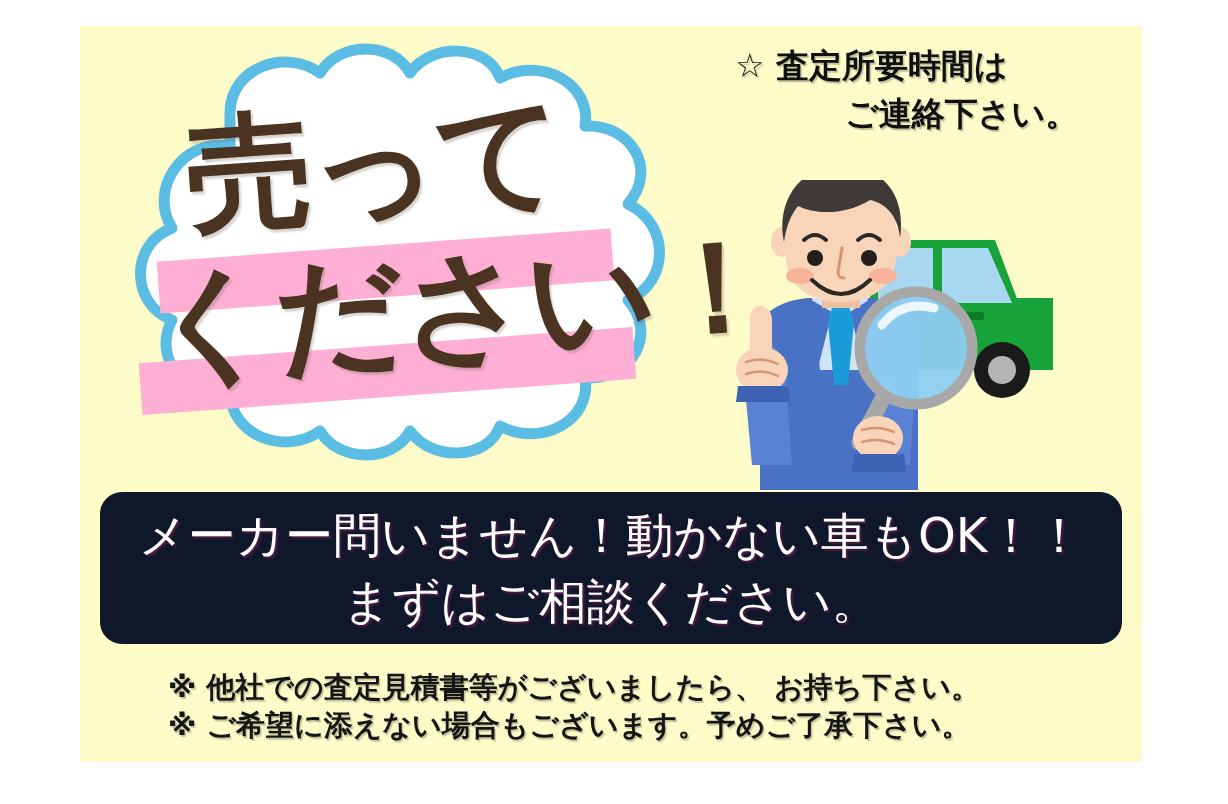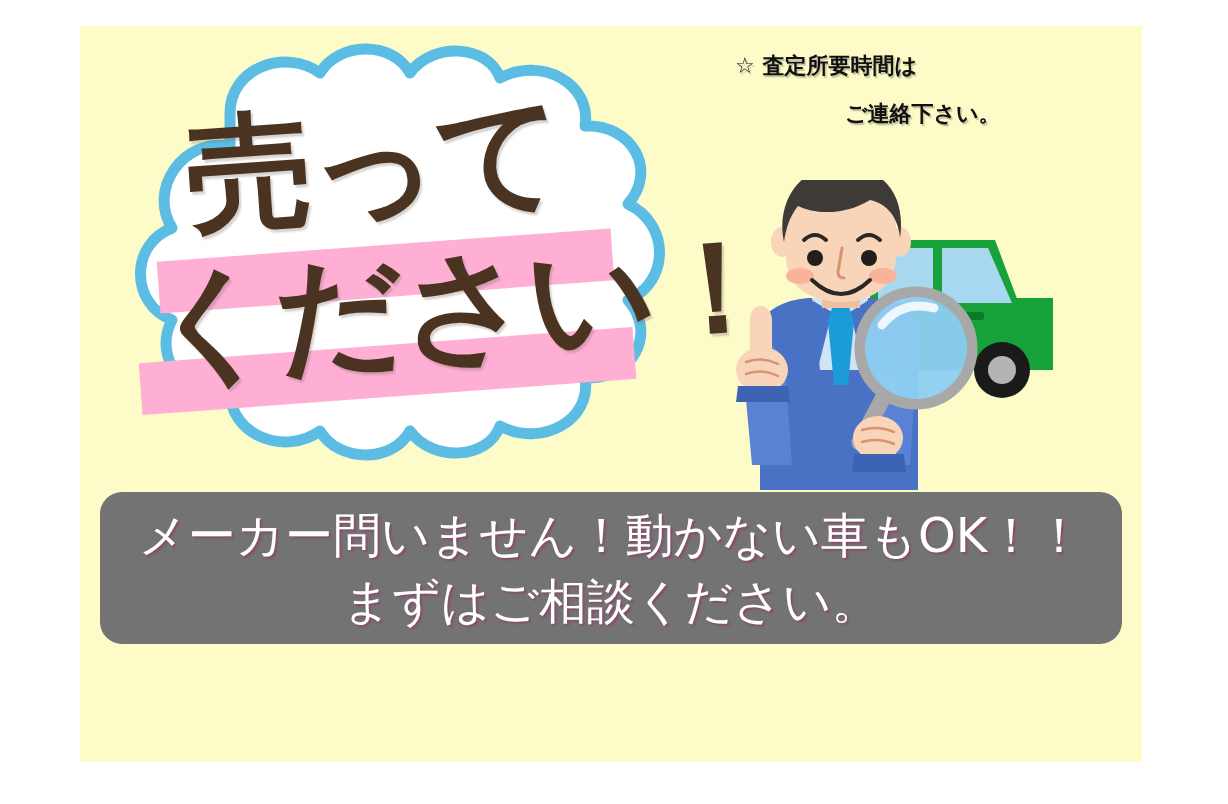--- a/index.html
+++ b/index.html
@@ -97,21 +97,21 @@
   #notes {
     position: absolute;
     left: 735px;
     top: 42px;
     width: 420px;
   }
   .note-line {
     color: #101010;
     font-family: "DejaVu Sans", "Liberation Sans", sans-serif;
     font-weight: bold;
-    font-size: 22px;
+    font-size: 33px;
     line-height: 48px;
     white-space: nowrap;
     text-shadow: 1.5px 1.5px 1px rgba(150,145,120,0.55);
   }
   .note-line.indent-1 { padding-left: 72px; }
   .note-line.indent-2 { padding-left: 110px; }
   .note-star { font-weight: normal; }
 
   
   #illustration {
@@ -123,21 +123,21 @@
   }
   #illustration svg { display:block; width:100%; height:100%; }
 
   
   #pink-banner {
     position: absolute;
     left: 100px;
     top: 492px;
     width: 1022px;
     height: 152px;
-    background: #737373;
+    background: #0f172a;
     border-radius: 22px;
     display: flex;
     flex-direction: column;
     align-items: center;
     justify-content: center;
   }
   .banner-line {
     color: #ffffff;
     font-family: "DejaVu Sans", "Liberation Sans", sans-serif;
     font-size: 48px;
@@ -290,14 +290,18 @@
         </g>
       </g>
     </svg>
   </div>
 
   <div id="pink-banner">
     <div class="banner-line">メーカー問いません！動かない車もOK！！</div>
     <div class="banner-line">まずはご相談ください。</div>
   </div>
 
+  <div id="footnotes">
+    <div class="footnote-line">※ 他社での査定見積書等がございましたら、 お持ち下さい。</div>
+    <div class="footnote-line">※ ご希望に添えない場合もございます。予めご了承下さい。</div>
+  </div>
 
 </div>
 
 </body></html>

